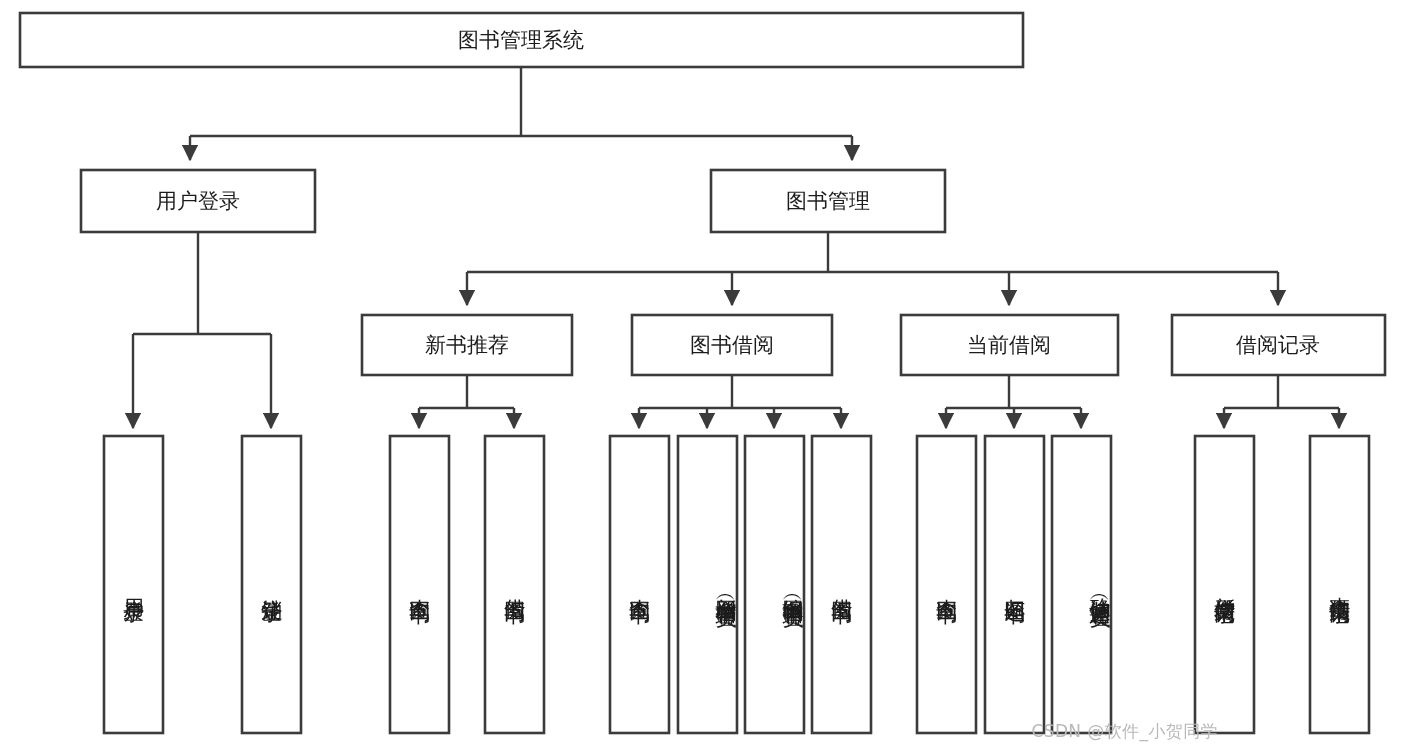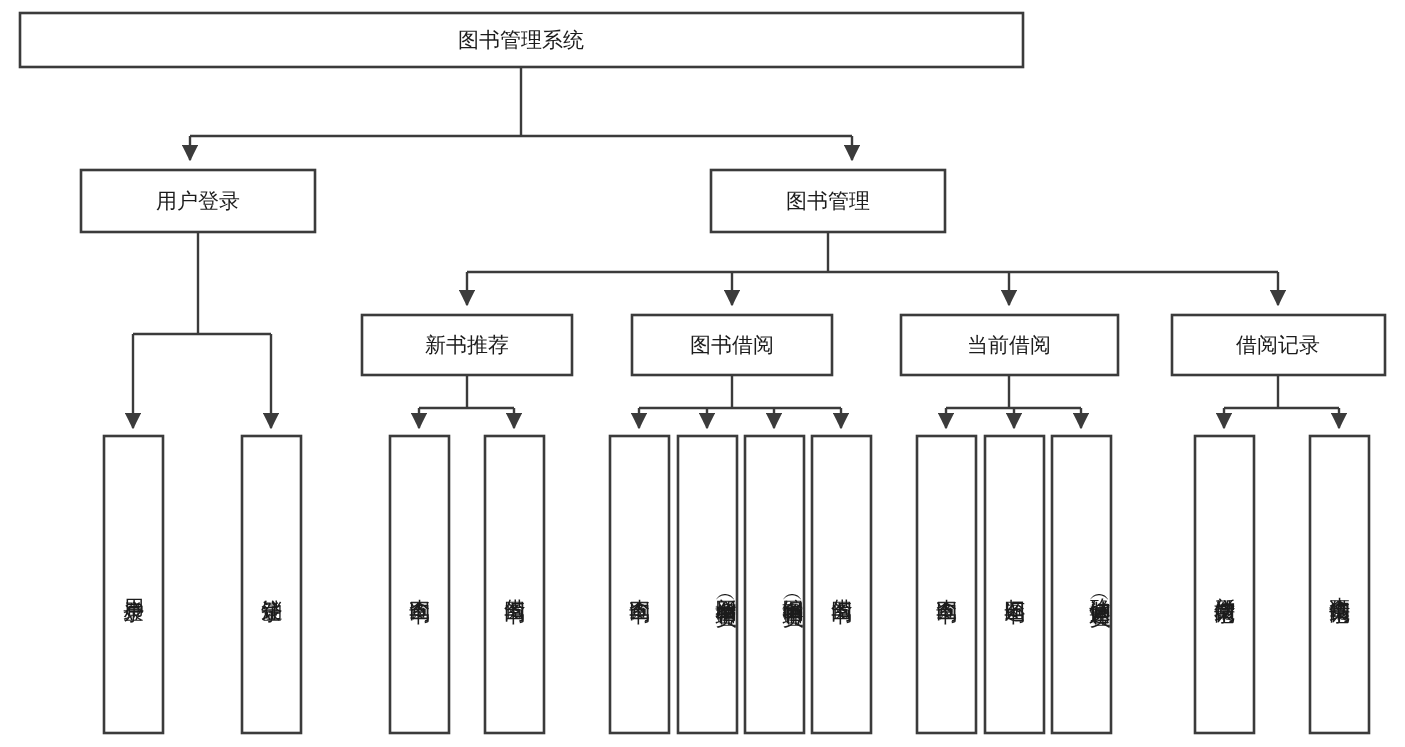--- a/index.html
+++ b/index.html
@@ -212,13 +212,14 @@
   <div class="vert-label" style="left:745px; top:436px; width:59px; height:297px; align-items:flex-start; padding-top:6px; box-sizing:border-box;">编辑图书（管理员）</div>
   <div class="vert-label" style="left:812px; top:436px; width:59px; height:297px;">借阅图书</div>
 
   <div class="vert-label" style="left:917px; top:436px; width:59px; height:297px;">查询图书</div>
   <div class="vert-label" style="left:985px; top:436px; width:59px; height:297px;">归还图书</div>
   <div class="vert-label" style="left:1052px; top:436px; width:59px; height:297px; align-items:flex-start; padding-top:6px; box-sizing:border-box;">确认归还（管理员）</div>
 
   <div class="vert-label" style="left:1195px; top:436px; width:59px; height:297px;">新增借阅记录</div>
   <div class="vert-label" style="left:1310px; top:436px; width:59px; height:297px;">查询借阅记录</div>
 
+  <div class="watermark">CSDN @软件_小贺同学</div>
 </div>
 
 </body></html>

